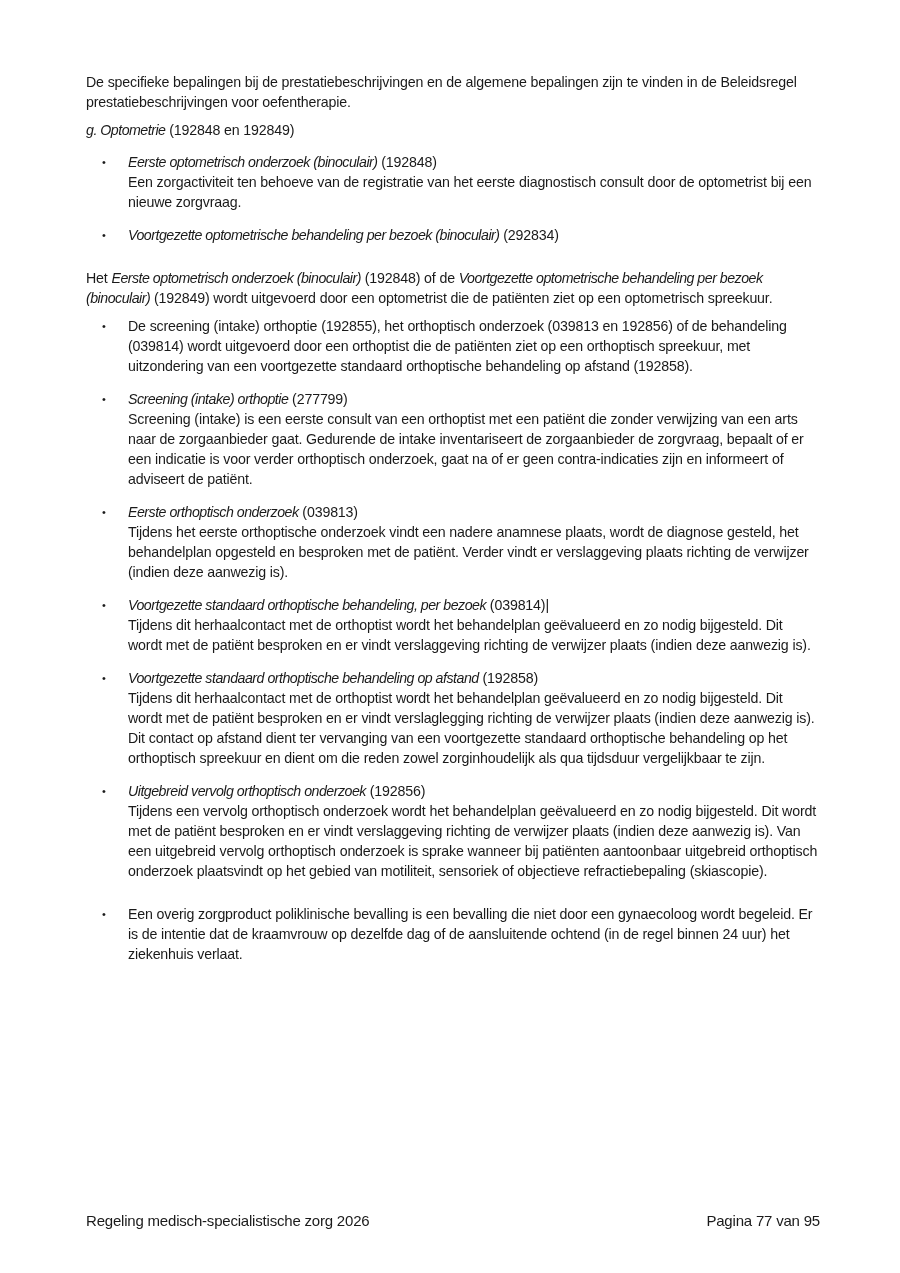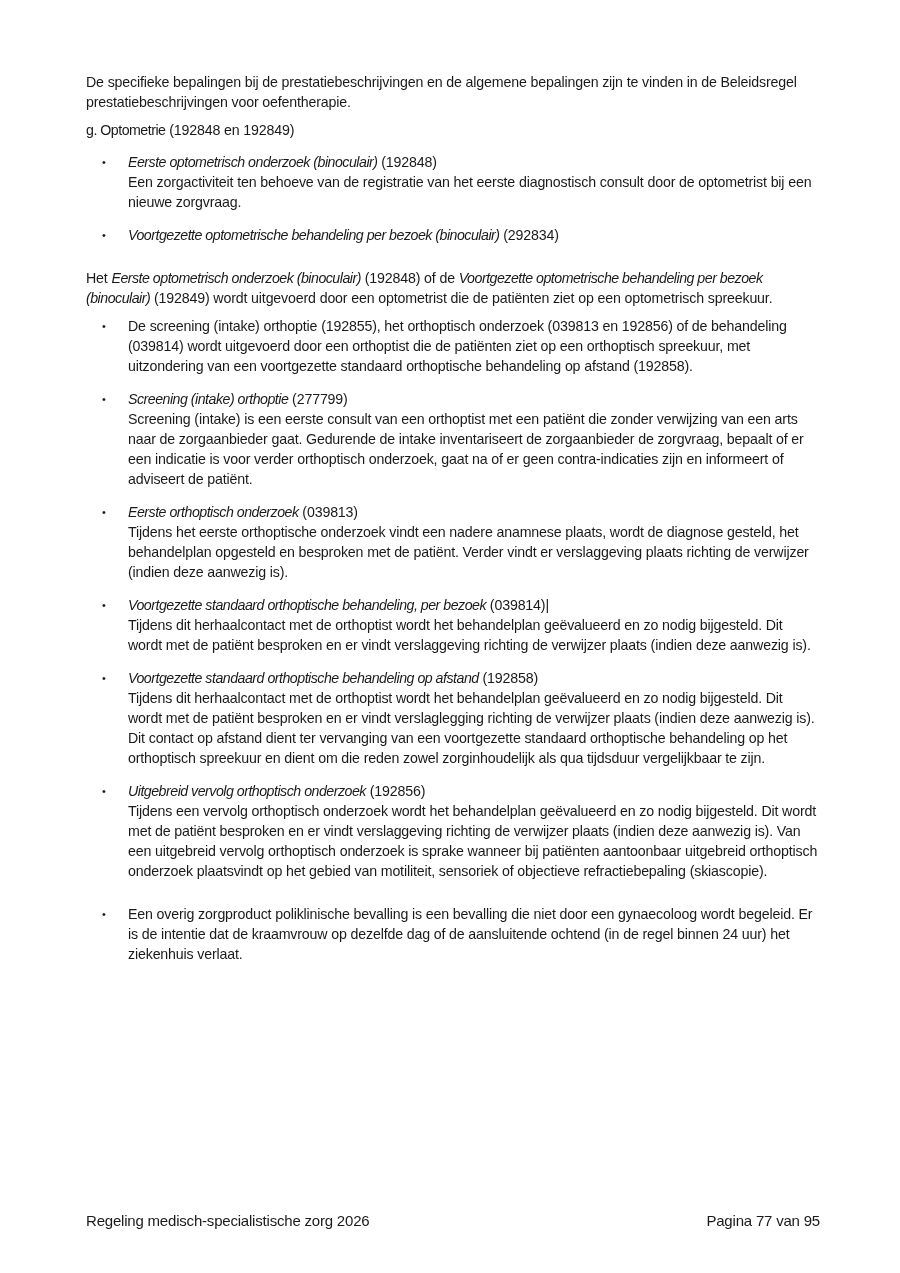--- a/index.html
+++ b/index.html
@@ -3,21 +3,21 @@
   <meta charset="utf-8">
   <style>
     html, body { margin: 0; padding: 0; background: #ffffff; }
     body { width: 900px; height: 1273px; position: relative; overflow: hidden;
       font-family: "Liberation Sans", sans-serif; color: #1a1a1a; }
     .page { position: absolute; left: 86px; top: 72px; width: 734px;
       font-size: 14.2px; line-height: 20px; letter-spacing: -0.15px; }
     p { margin: 0; }
     .para { margin-bottom: 8px; }
     .heading { margin-bottom: 14px; }
-    .heading .lbl { letter-spacing: -0.5px; margin-top: 8px; }
+    .heading .lbl { font-style: italic; letter-spacing: -0.5px; margin-top: 8px; }
     ul.bullets { list-style: none; margin: 0 0 0 0; padding: 0; }
     ul.bullets li { position: relative; padding-left: 42px; margin-bottom: 13px; }
     ul.bullets li .dot { position: absolute; left: 16px; top: 0; font-size: 11px; }
     .title-it { font-style: italic; letter-spacing: -0.5px; }
     .gap-md { height: 10px; }
     .it { font-style: italic; letter-spacing: -0.5px; }
     .footer { position: absolute; left: 86px; right: 80px; top: 1212px;
       font-size: 15px; display: flex; justify-content: space-between; letter-spacing: -0.2px; }
   </style>
 </head>

